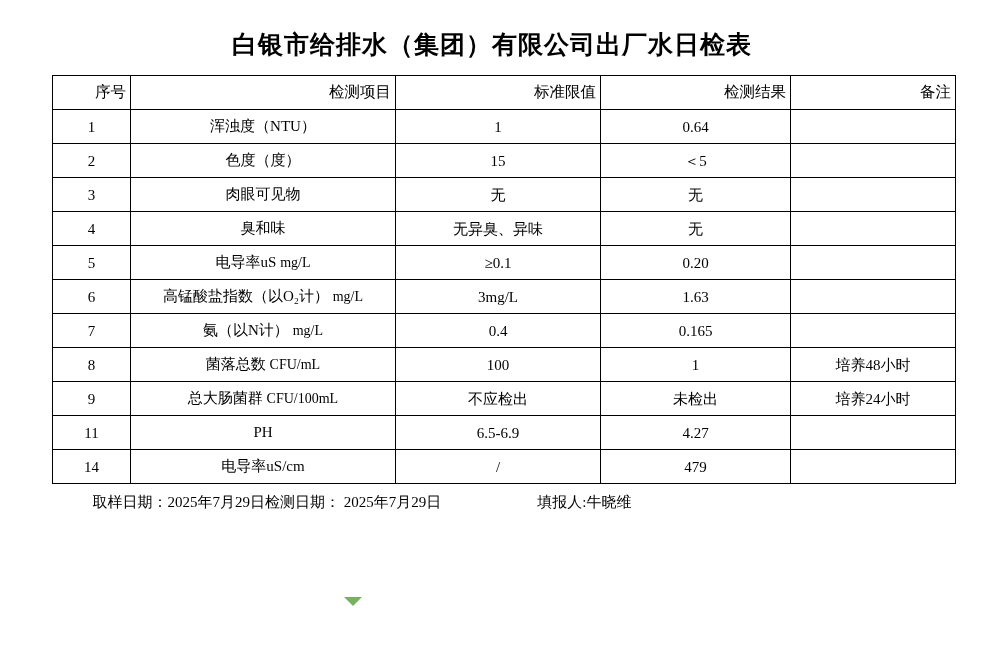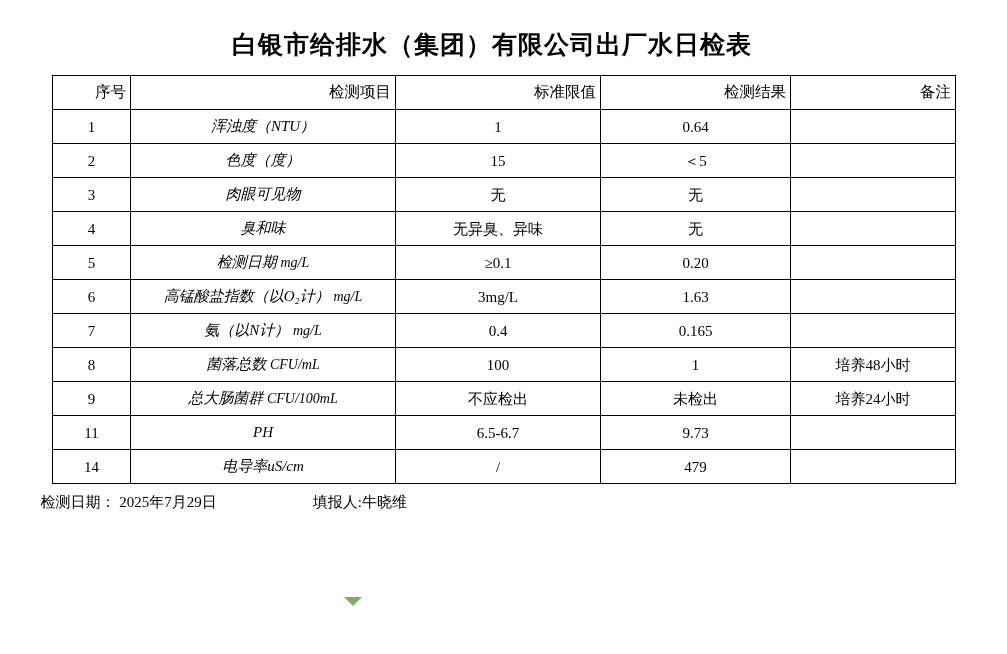--- a/index.html
+++ b/index.html
@@ -56,21 +56,20 @@
     text-align: right;
   }
   col.c-no    { width: 78px; }
   col.c-item  { width: 265px; }
   col.c-limit { width: 205px; }
   col.c-res   { width: 190px; }
   col.c-note  { width: 165px; }
 
   .item-cell {
     font-size: 15.5px;
-    font-style: italic;
   }
   .unit {
     font-size: 14px;
     font-family: "Liberation Serif", "DejaVu Serif", serif;
   }
   .footer {
     position: relative;
     width: 903px;
     margin: 0 auto;
     padding-top: 9px;
@@ -143,21 +142,21 @@
         </tr>
         <tr>
           <td>4</td>
           <td class="item-cell"><span>臭和味</span> <span class="unit"></span></td>
           <td>无异臭、异味</td>
           <td>无</td>
           <td></td>
         </tr>
         <tr>
           <td>5</td>
-          <td class="item-cell"><span>检测日期</span> <span class="unit">mg/L</span></td>
+          <td class="item-cell"><span>电导率uS</span> <span class="unit">mg/L</span></td>
           <td>≥0.1</td>
           <td>0.20</td>
           <td></td>
         </tr>
         <tr>
           <td>6</td>
           <td class="item-cell"><span>高锰酸盐指数（以O₂计）</span> <span class="unit">mg/L</span></td>
           <td>3mg/L</td>
           <td>1.63</td>
           <td></td>
@@ -179,35 +178,36 @@
         <tr>
           <td>9</td>
           <td class="item-cell"><span>总大肠菌群</span> <span class="unit">CFU/100mL</span></td>
           <td>不应检出</td>
           <td>未检出</td>
           <td>培养24小时</td>
         </tr>
         <tr>
           <td>11</td>
           <td class="item-cell"><span>PH</span> <span class="unit"></span></td>
-          <td>6.5-6.7</td>
-          <td>9.73</td>
+          <td>6.5-6.9</td>
+          <td>4.27</td>
           <td></td>
         </tr>
         <tr>
           <td>14</td>
           <td class="item-cell"><span>电导率uS/cm</span> <span class="unit"></span></td>
           <td>/</td>
           <td>479</td>
           <td></td>
         </tr>
       </tbody>
     </table>
   </div>
 
   <div class="corner-mark"></div>
 
   <div class="footer">
+    <span class="f-sample">取样日期：2025年7月29日</span>
     <span class="f-test">检测日期： 2025年7月29日</span>
     <span class="f-filler">填报人:牛晓维</span>
   </div>
 
 </div>
 
 </body></html>

